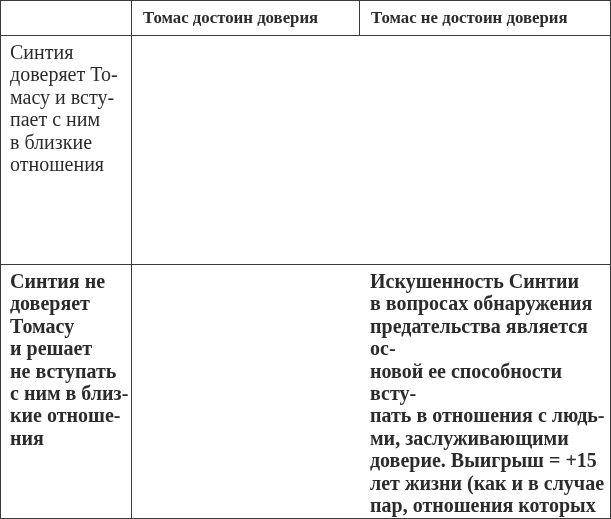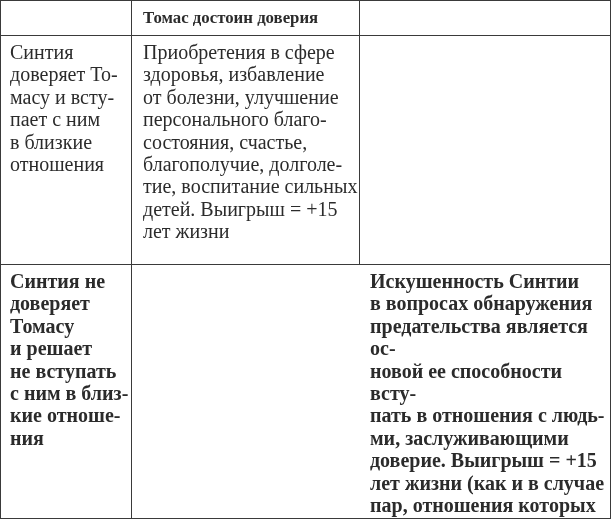--- a/index.html
+++ b/index.html
@@ -60,38 +60,30 @@
     .r2 .cell, .r3 .cell { padding-top: 5px; }
   </style>
 </head>
 <body>
 
 <div class="table">
 
   <div class="row r1 hdr">
     <div class="cell c1"></div>
     <div class="cell c2">Томас достоин доверия</div>
+    <div class="cell c3">Томас не достоин доверия</div>
   </div>
 
   <div class="row r2">
     <div class="cell c1">Синтия
 доверяет То-
 масу и всту-
 пает с ним
 в близкие
 отношения</div>
-    <div class="cell c2">Приобретения в сфере
-здоровья, избавление
-от болезни, улучшение
-персонального благо-
-состояния, счастье,
-благополучие, долголе-
-тие, воспитание сильных
-детей. Выигрыш = +15
-лет жизни</div>
   </div>
 
   <div class="row r3 last">
     <div class="cell c1">Синтия не
 доверяет
 Томасу
 и решает
 не вступать
 с ним в близ-
 кие отноше-

